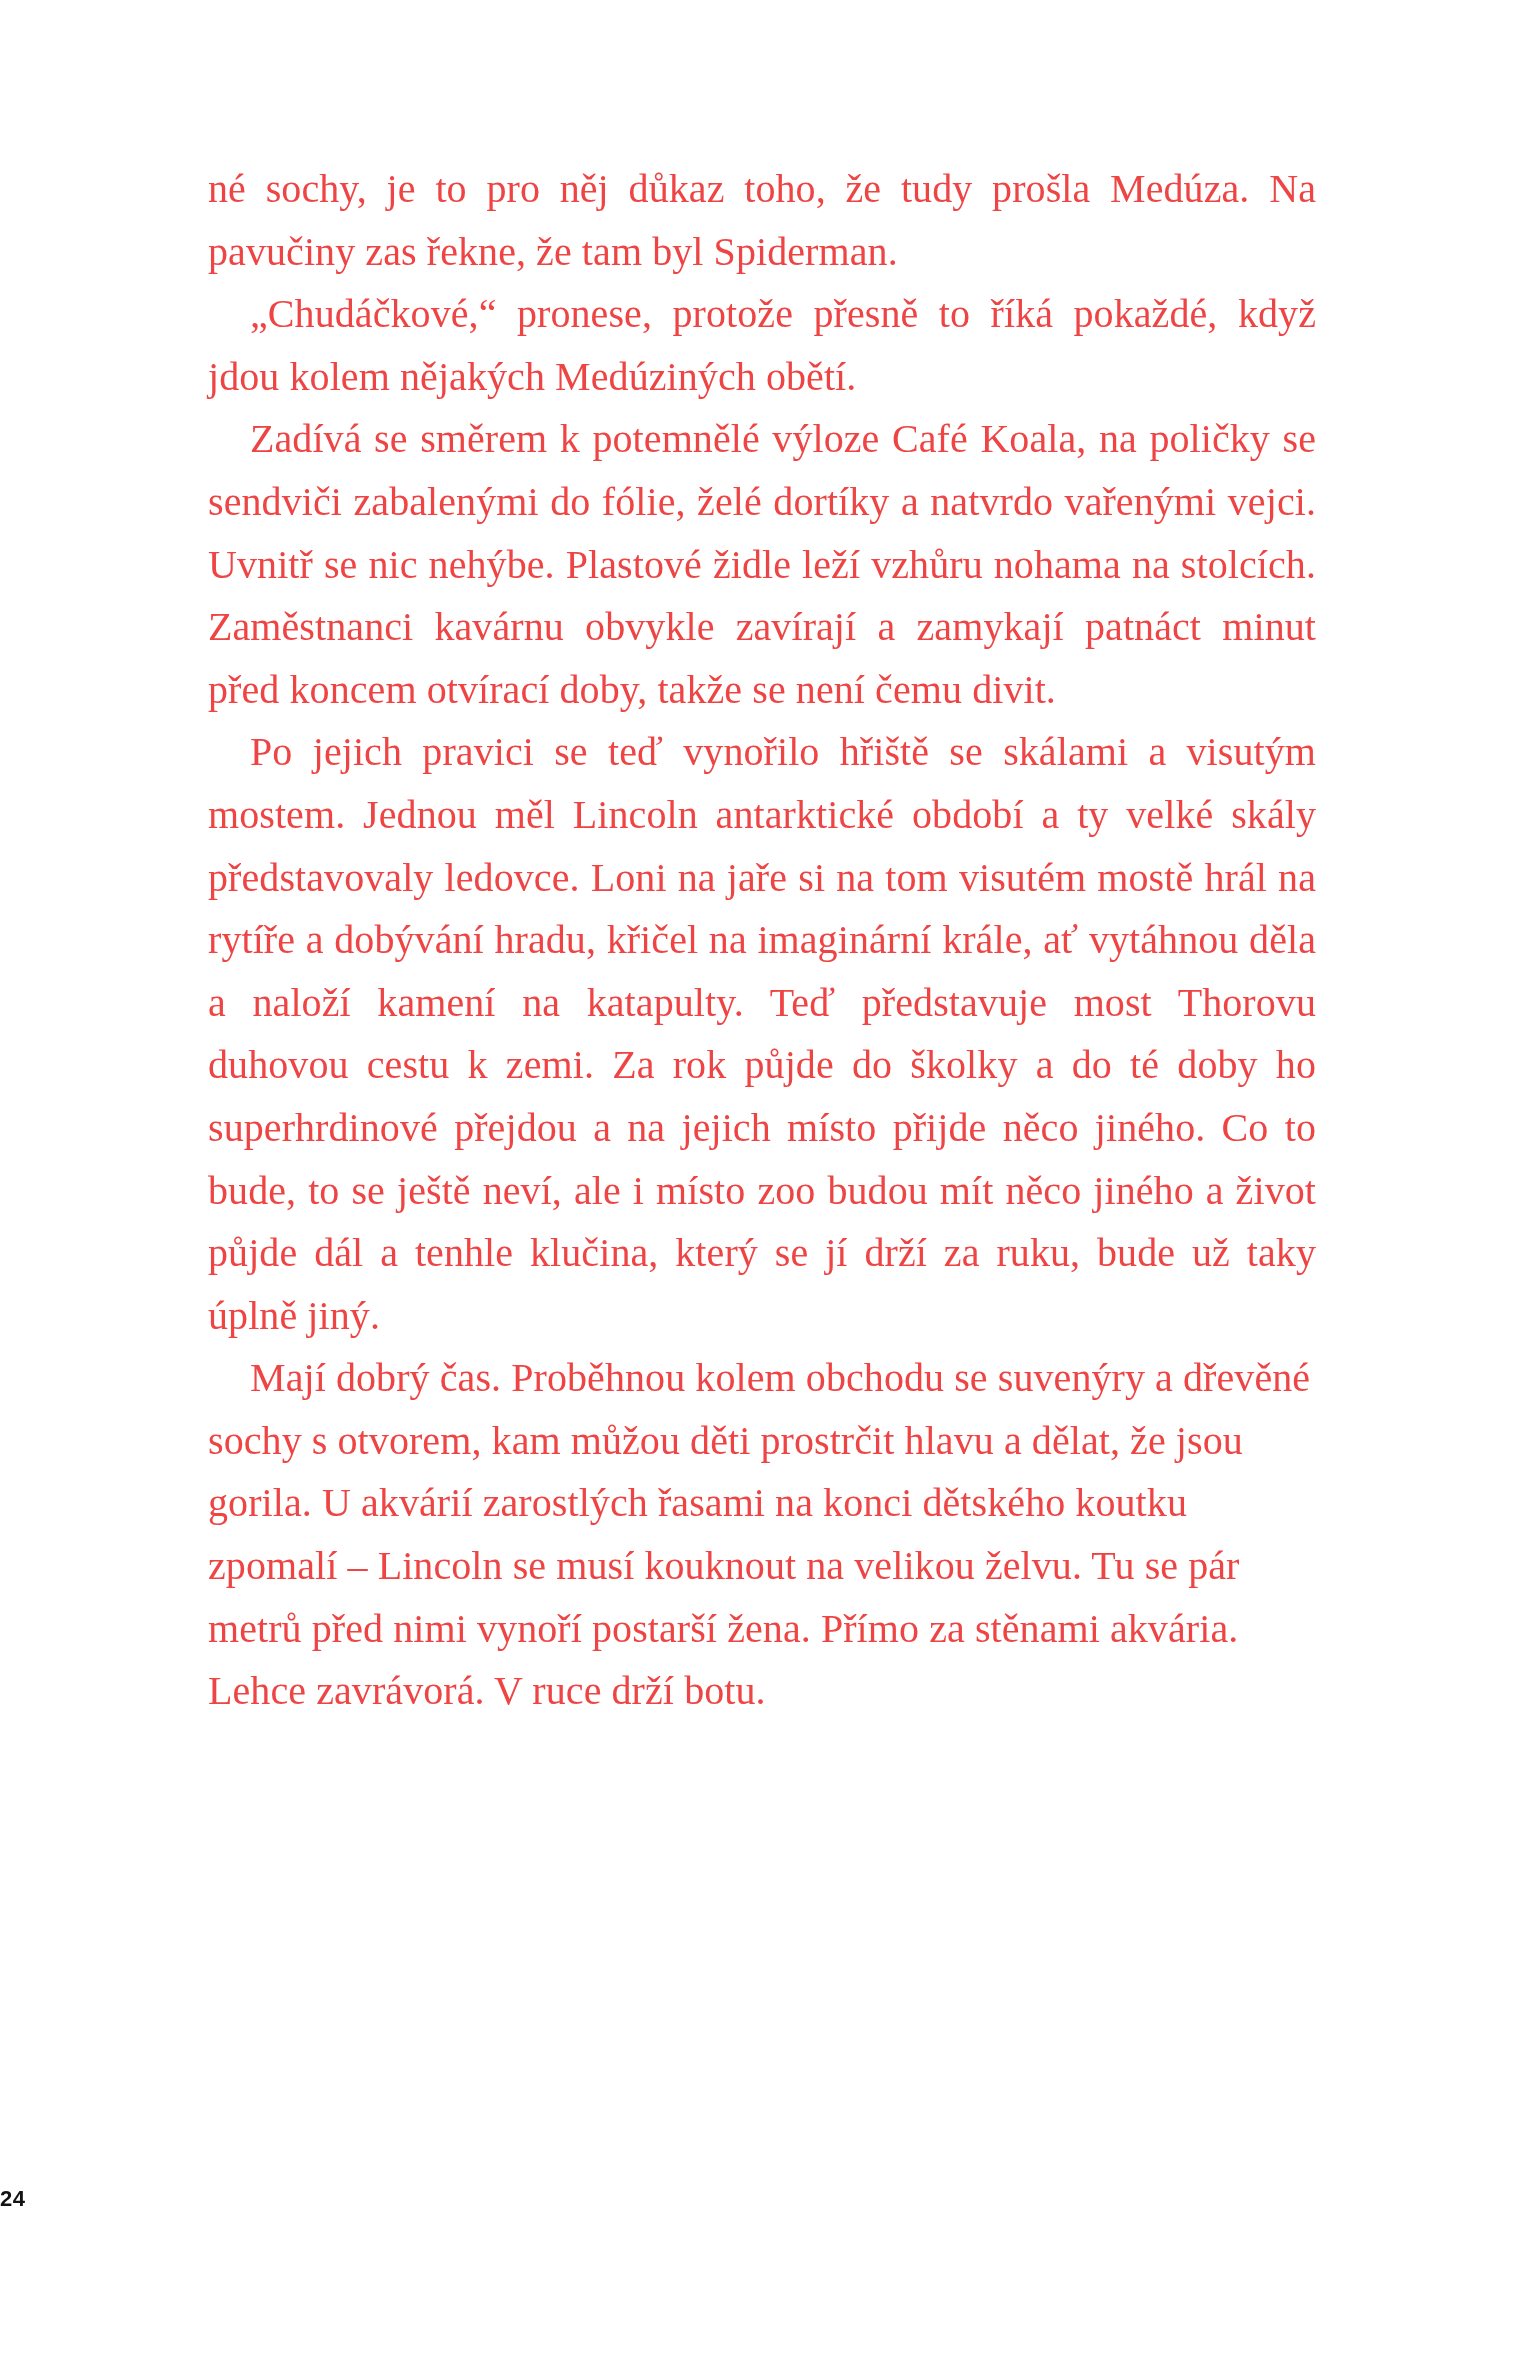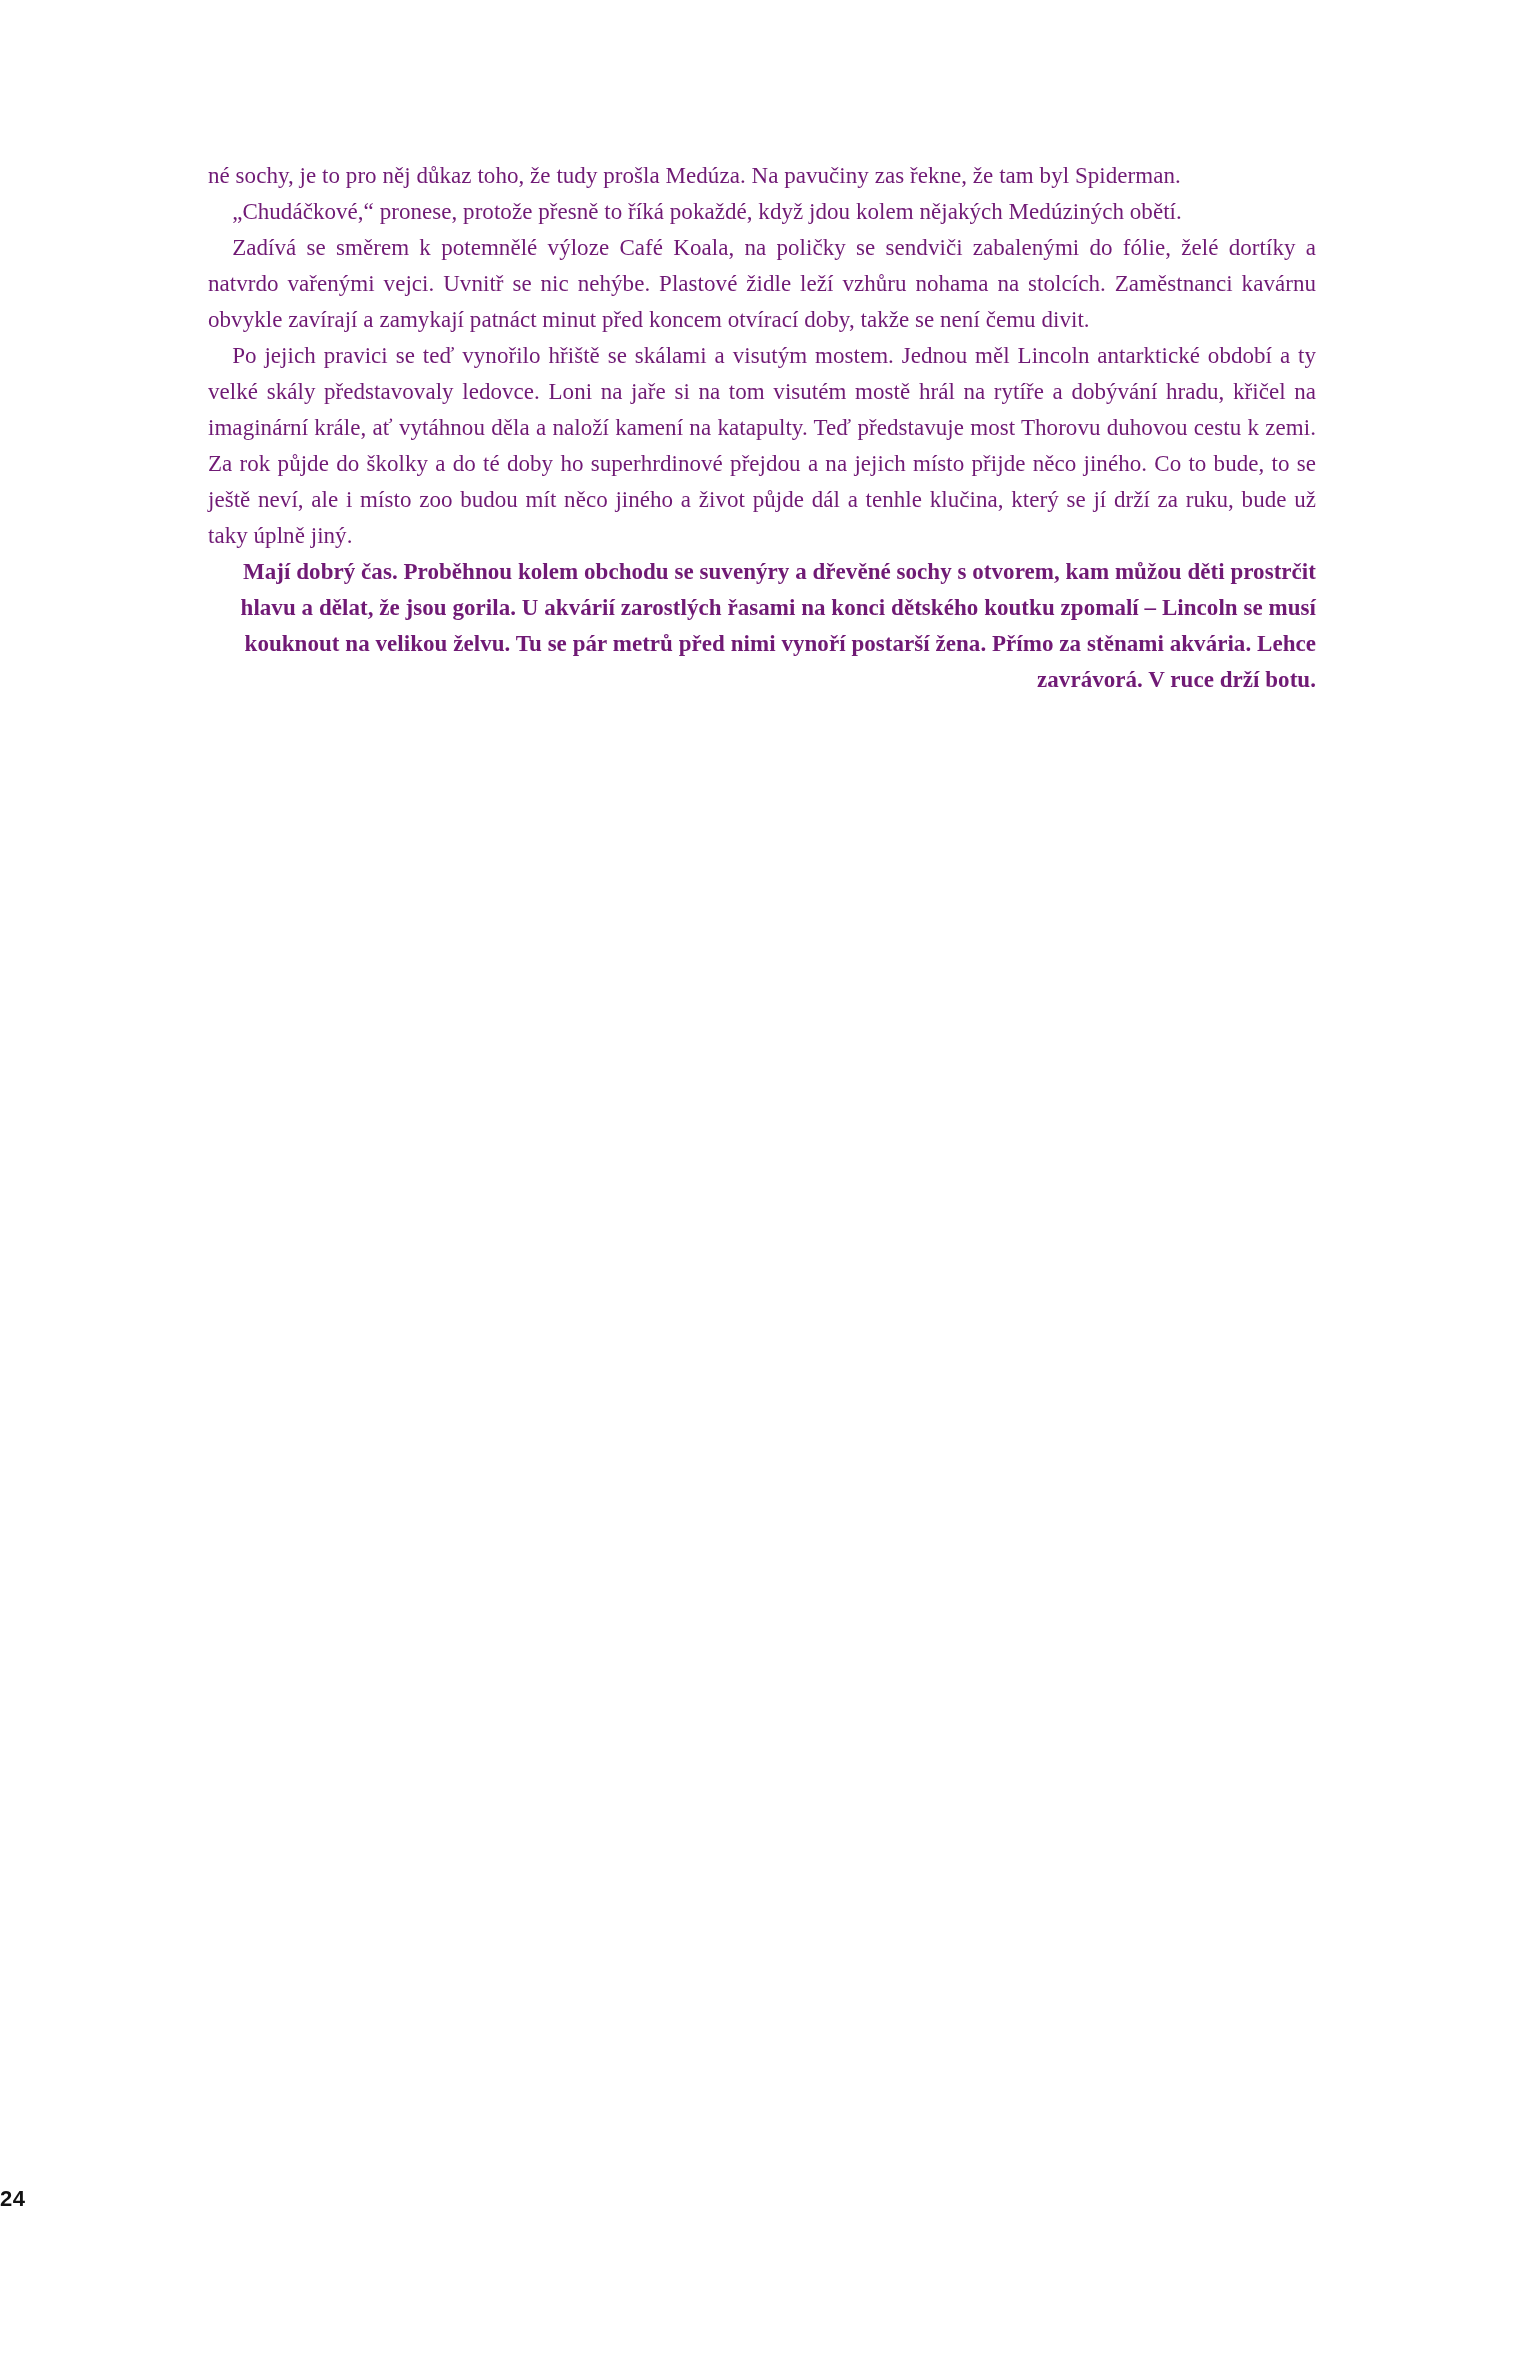--- a/index.html
+++ b/index.html
@@ -18,35 +18,34 @@
     overflow: hidden;
   }
   .text-block {
     position: absolute;
     left: 208px;
     top: 158px;
     width: 1108px;
   }
   .text-block p {
     margin: 0;
-    font-size: 23px;
+    font-size: 40px;
     line-height: 1.565;
     text-align: justify;
     text-justify: inter-word;
     hyphens: manual;
     -webkit-hyphens: manual;
-    color: #701a75;
+    color: #ef4444;
     letter-spacing: 0.002em;
   }
   .text-block p.indent {
     text-indent: 1.05em;
   }
   .text-block p.last-para {
-    text-align: right;
-    font-weight: bold;
+    text-align: left;
   }
   .folio {
     position: absolute;
     left: 0;
     right: 0;
     top: 2186px;
     text-align: left;
     font-family: "Liberation Sans", sans-serif;
     font-weight: bold;
     font-size: 22px;

